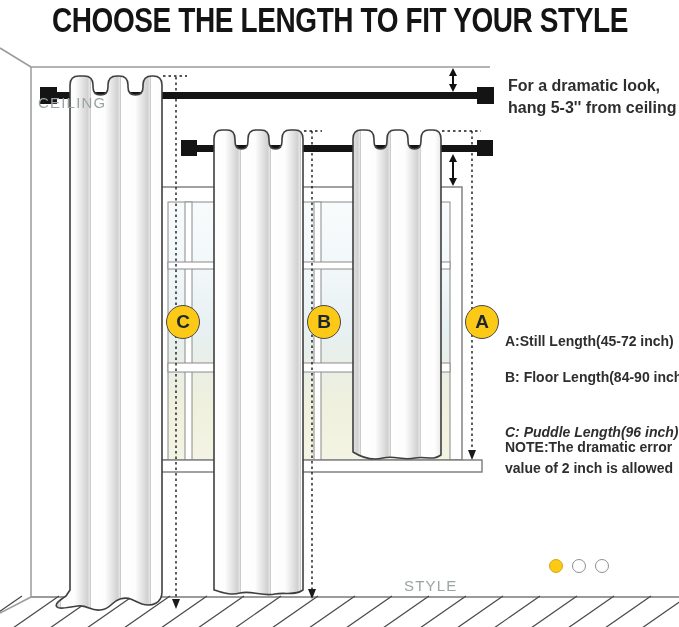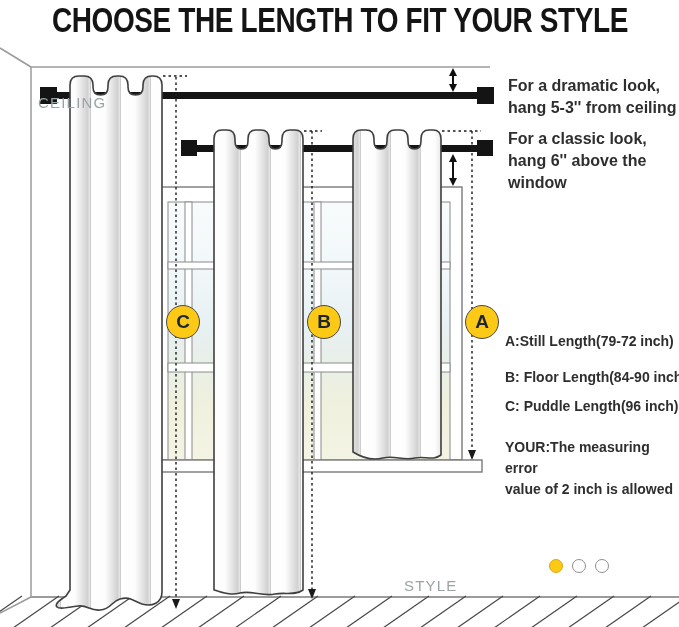--- a/index.html
+++ b/index.html
@@ -27,21 +27,21 @@
     font-weight:bold; line-height:22px;
   }
   .tip-dramatic { top:75px; }
   .tip-classic  { top:128px; }
   .legend-item {
     position:absolute; left:505px; color:#2e2e2e; font-size:14px;
     font-weight:bold; white-space:nowrap;
   }
   .legend-a { top:333px; }
   .legend-b { top:369px; }
-  .legend-c { top:398px; }
+  .legend-c { top:424px;font-style:italic; }
   .note {
     position:absolute; left:505px; top:437px; color:#2e2e2e; font-size:14px;
     font-weight:bold; line-height:21px;
   }
   .marker {
     position:absolute; width:34px; height:34px; border-radius:50%;
     background:var(--accent); border:1.6px solid #4a4a4a;
     display:flex; align-items:center; justify-content:center;
     font-size:19px; font-weight:bold; color:#1c2733;
   }
@@ -199,31 +199,27 @@
     </div>
     <div class="marker marker-a">
       <span>A</span>
     </div>
   </div>
 
   <div class="tip tip-dramatic">
     <div>For a dramatic look,</div>
     <div>hang 5-3'' from ceiling</div>
   </div>
-  <div class="tip tip-classic">
-    <div>For a classic look,</div>
-    <div>hang 6'' above the window</div>
-  </div>
-
-  <div class="legend-item legend-a">A:Still Length(79-72 inch)</div>
+
+  <div class="legend-item legend-a">A:Still Length(45-72 inch)</div>
   <div class="legend-item legend-b">B: Floor Length(84-90 inch)</div>
   <div class="legend-item legend-c">C: Puddle Length(96 inch)</div>
 
   <div class="note">
-    <div>YOUR:The measuring error</div>
+    <div>NOTE:The dramatic error</div>
     <div>value of 2 inch is allowed</div>
   </div>
 
   <div class="dot dot-1 active"></div>
   <div class="dot dot-2"></div>
   <div class="dot dot-3"></div>
 
 </div>
 
 </body></html>

